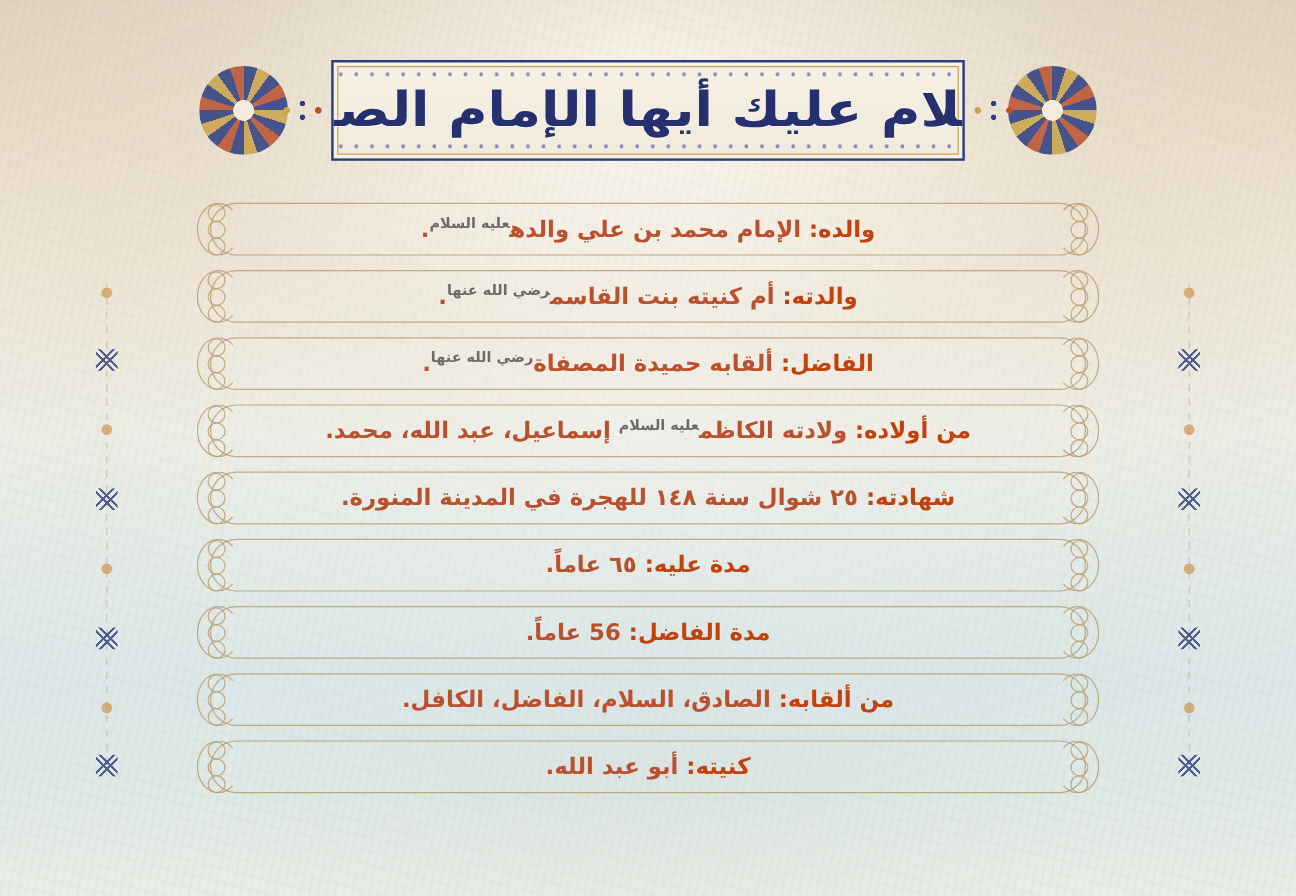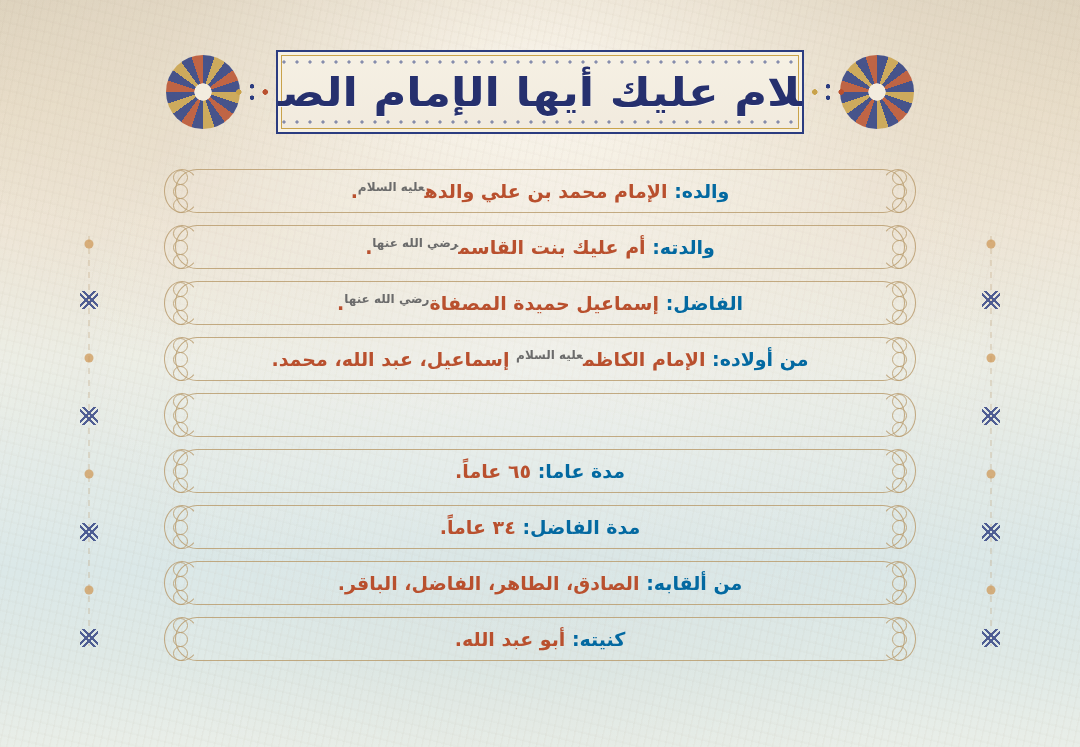--- a/index.html
+++ b/index.html
@@ -232,21 +232,21 @@
     position: relative;
     z-index: 2;
     font-size: 19px;
     font-weight: bold;
     color: #b9502e;
     direction: rtl;
     white-space: nowrap;
     padding: 0 18px;
     letter-spacing: 0px;
   }
-  .row-text .lbl { color: #0369a1; }
+  .row-text .lbl { color: #c2410c; }
   .row-text .honor {
     font-size: 12px;
     color: #6b6b6b;
     vertical-align: super;
   }
 
   
   .rows .row:last-child { margin-bottom: 0; align-items: center; }
 </style>
 </head>
@@ -313,104 +313,105 @@
       <div class="scallop r">
         <i></i>
         <i></i>
         <i></i>
       </div>
       <div class="scallop l">
         <i></i>
         <i></i>
         <i></i>
       </div>
-      <div class="row-text"><span class="lbl">والدته:</span><span> أم عليك بنت القاسم</span><span class="honor">رضي الله عنها</span><span>.</span></div>
-    </div>
-    <div class="row">
-      <div class="frame"></div>
-      <div class="scallop r">
-        <i></i>
-        <i></i>
-        <i></i>
-      </div>
-      <div class="scallop l">
-        <i></i>
-        <i></i>
-        <i></i>
-      </div>
-      <div class="row-text"><span class="lbl">الفاضل:</span><span> إسماعيل حميدة المصفاة</span><span class="honor">رضي الله عنها</span><span>.</span></div>
-    </div>
-    <div class="row">
-      <div class="frame"></div>
-      <div class="scallop r">
-        <i></i>
-        <i></i>
-        <i></i>
-      </div>
-      <div class="scallop l">
-        <i></i>
-        <i></i>
-        <i></i>
-      </div>
-      <div class="row-text"><span class="lbl">من أولاده:</span><span> الإمام الكاظم</span><span class="honor">عليه السلام</span><span> إسماعيل، عبد الله، محمد.</span></div>
-    </div>
-    <div class="row">
-      <div class="frame"></div>
-      <div class="scallop r">
-        <i></i>
-        <i></i>
-        <i></i>
-      </div>
-      <div class="scallop l">
-        <i></i>
-        <i></i>
-        <i></i>
-      </div>
-    </div>
-    <div class="row">
-      <div class="frame"></div>
-      <div class="scallop r">
-        <i></i>
-        <i></i>
-        <i></i>
-      </div>
-      <div class="scallop l">
-        <i></i>
-        <i></i>
-        <i></i>
-      </div>
-      <div class="row-text"><span class="lbl">مدة عاما:</span><span> ٦٥ عاماً</span><span>.</span></div>
-    </div>
-    <div class="row">
-      <div class="frame"></div>
-      <div class="scallop r">
-        <i></i>
-        <i></i>
-        <i></i>
-      </div>
-      <div class="scallop l">
-        <i></i>
-        <i></i>
-        <i></i>
-      </div>
-      <div class="row-text"><span class="lbl">مدة الفاضل:</span><span> ٣٤ عاماً</span><span>.</span></div>
-    </div>
-    <div class="row">
-      <div class="frame"></div>
-      <div class="scallop r">
-        <i></i>
-        <i></i>
-        <i></i>
-      </div>
-      <div class="scallop l">
-        <i></i>
-        <i></i>
-        <i></i>
-      </div>
-      <div class="row-text"><span class="lbl">من ألقابه:</span><span> الصادق، الطاهر، الفاضل، الباقر</span><span>.</span></div>
+      <div class="row-text"><span class="lbl">والدته:</span><span> أم كنيته بنت القاسم</span><span class="honor">رضي الله عنها</span><span>.</span></div>
+    </div>
+    <div class="row">
+      <div class="frame"></div>
+      <div class="scallop r">
+        <i></i>
+        <i></i>
+        <i></i>
+      </div>
+      <div class="scallop l">
+        <i></i>
+        <i></i>
+        <i></i>
+      </div>
+      <div class="row-text"><span class="lbl">الفاضل:</span><span> ألقابه حميدة المصفاة</span><span class="honor">رضي الله عنها</span><span>.</span></div>
+    </div>
+    <div class="row">
+      <div class="frame"></div>
+      <div class="scallop r">
+        <i></i>
+        <i></i>
+        <i></i>
+      </div>
+      <div class="scallop l">
+        <i></i>
+        <i></i>
+        <i></i>
+      </div>
+      <div class="row-text"><span class="lbl">من أولاده:</span><span> ولادته الكاظم</span><span class="honor">عليه السلام</span><span> إسماعيل، عبد الله، محمد.</span></div>
+    </div>
+    <div class="row">
+      <div class="frame"></div>
+      <div class="scallop r">
+        <i></i>
+        <i></i>
+        <i></i>
+      </div>
+      <div class="scallop l">
+        <i></i>
+        <i></i>
+        <i></i>
+      </div>
+      <div class="row-text"><span class="lbl">شهادته:</span><span> ٢٥ شوال سنة ١٤٨ للهجرة في المدينة المنورة</span><span>.</span></div>
+    </div>
+    <div class="row">
+      <div class="frame"></div>
+      <div class="scallop r">
+        <i></i>
+        <i></i>
+        <i></i>
+      </div>
+      <div class="scallop l">
+        <i></i>
+        <i></i>
+        <i></i>
+      </div>
+      <div class="row-text"><span class="lbl">مدة عليه:</span><span> ٦٥ عاماً</span><span>.</span></div>
+    </div>
+    <div class="row">
+      <div class="frame"></div>
+      <div class="scallop r">
+        <i></i>
+        <i></i>
+        <i></i>
+      </div>
+      <div class="scallop l">
+        <i></i>
+        <i></i>
+        <i></i>
+      </div>
+      <div class="row-text"><span class="lbl">مدة الفاضل:</span><span> 56 عاماً</span><span>.</span></div>
+    </div>
+    <div class="row">
+      <div class="frame"></div>
+      <div class="scallop r">
+        <i></i>
+        <i></i>
+        <i></i>
+      </div>
+      <div class="scallop l">
+        <i></i>
+        <i></i>
+        <i></i>
+      </div>
+      <div class="row-text"><span class="lbl">من ألقابه:</span><span> الصادق، السلام، الفاضل، الكافل</span><span>.</span></div>
     </div>
     <div class="row">
       <div class="frame"></div>
       <div class="scallop r">
         <i></i>
         <i></i>
         <i></i>
       </div>
       <div class="scallop l">
         <i></i>

